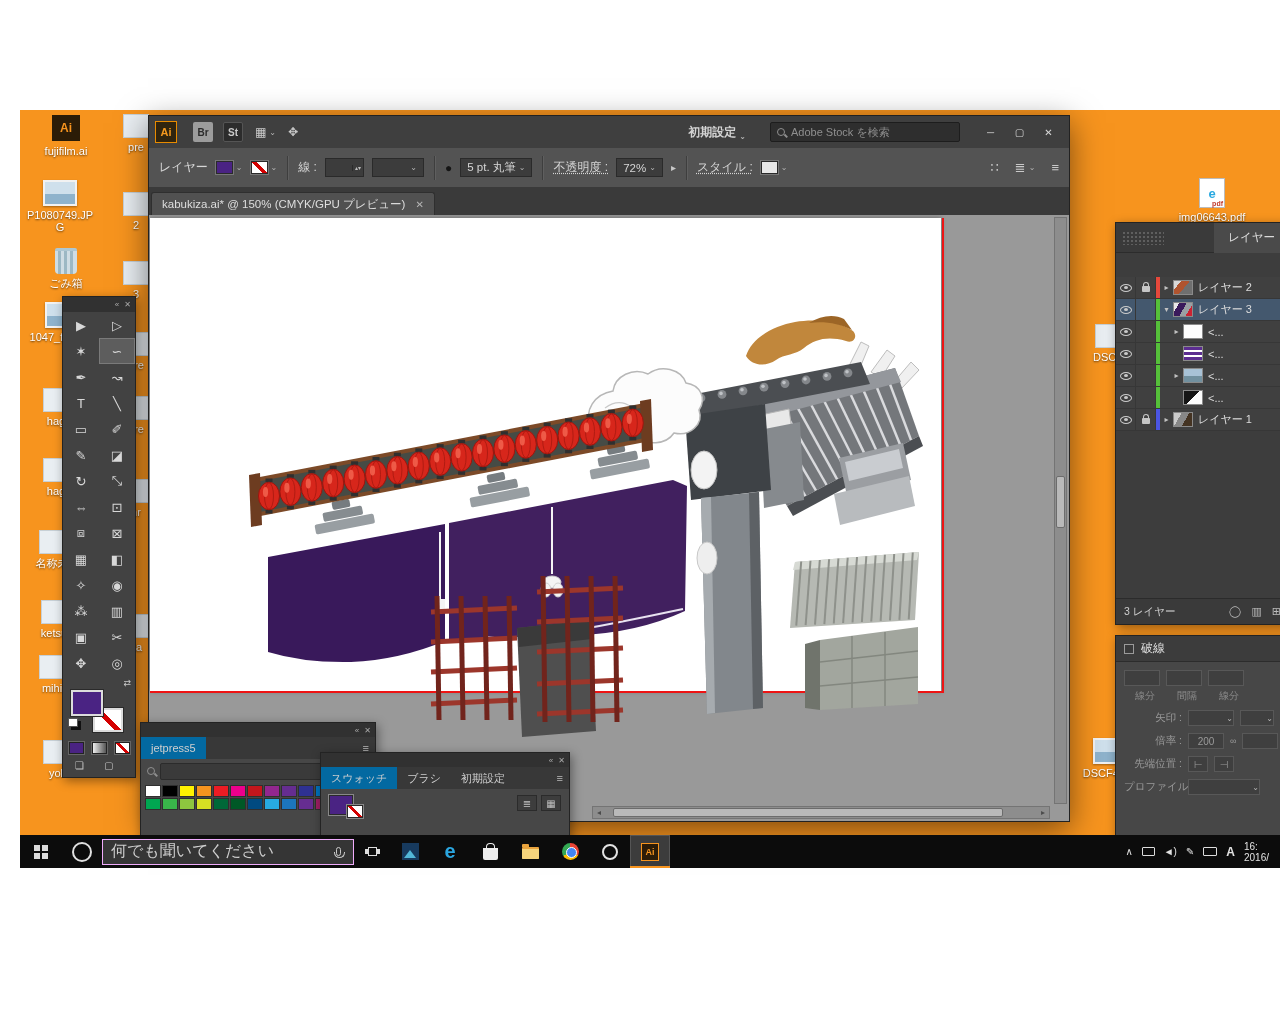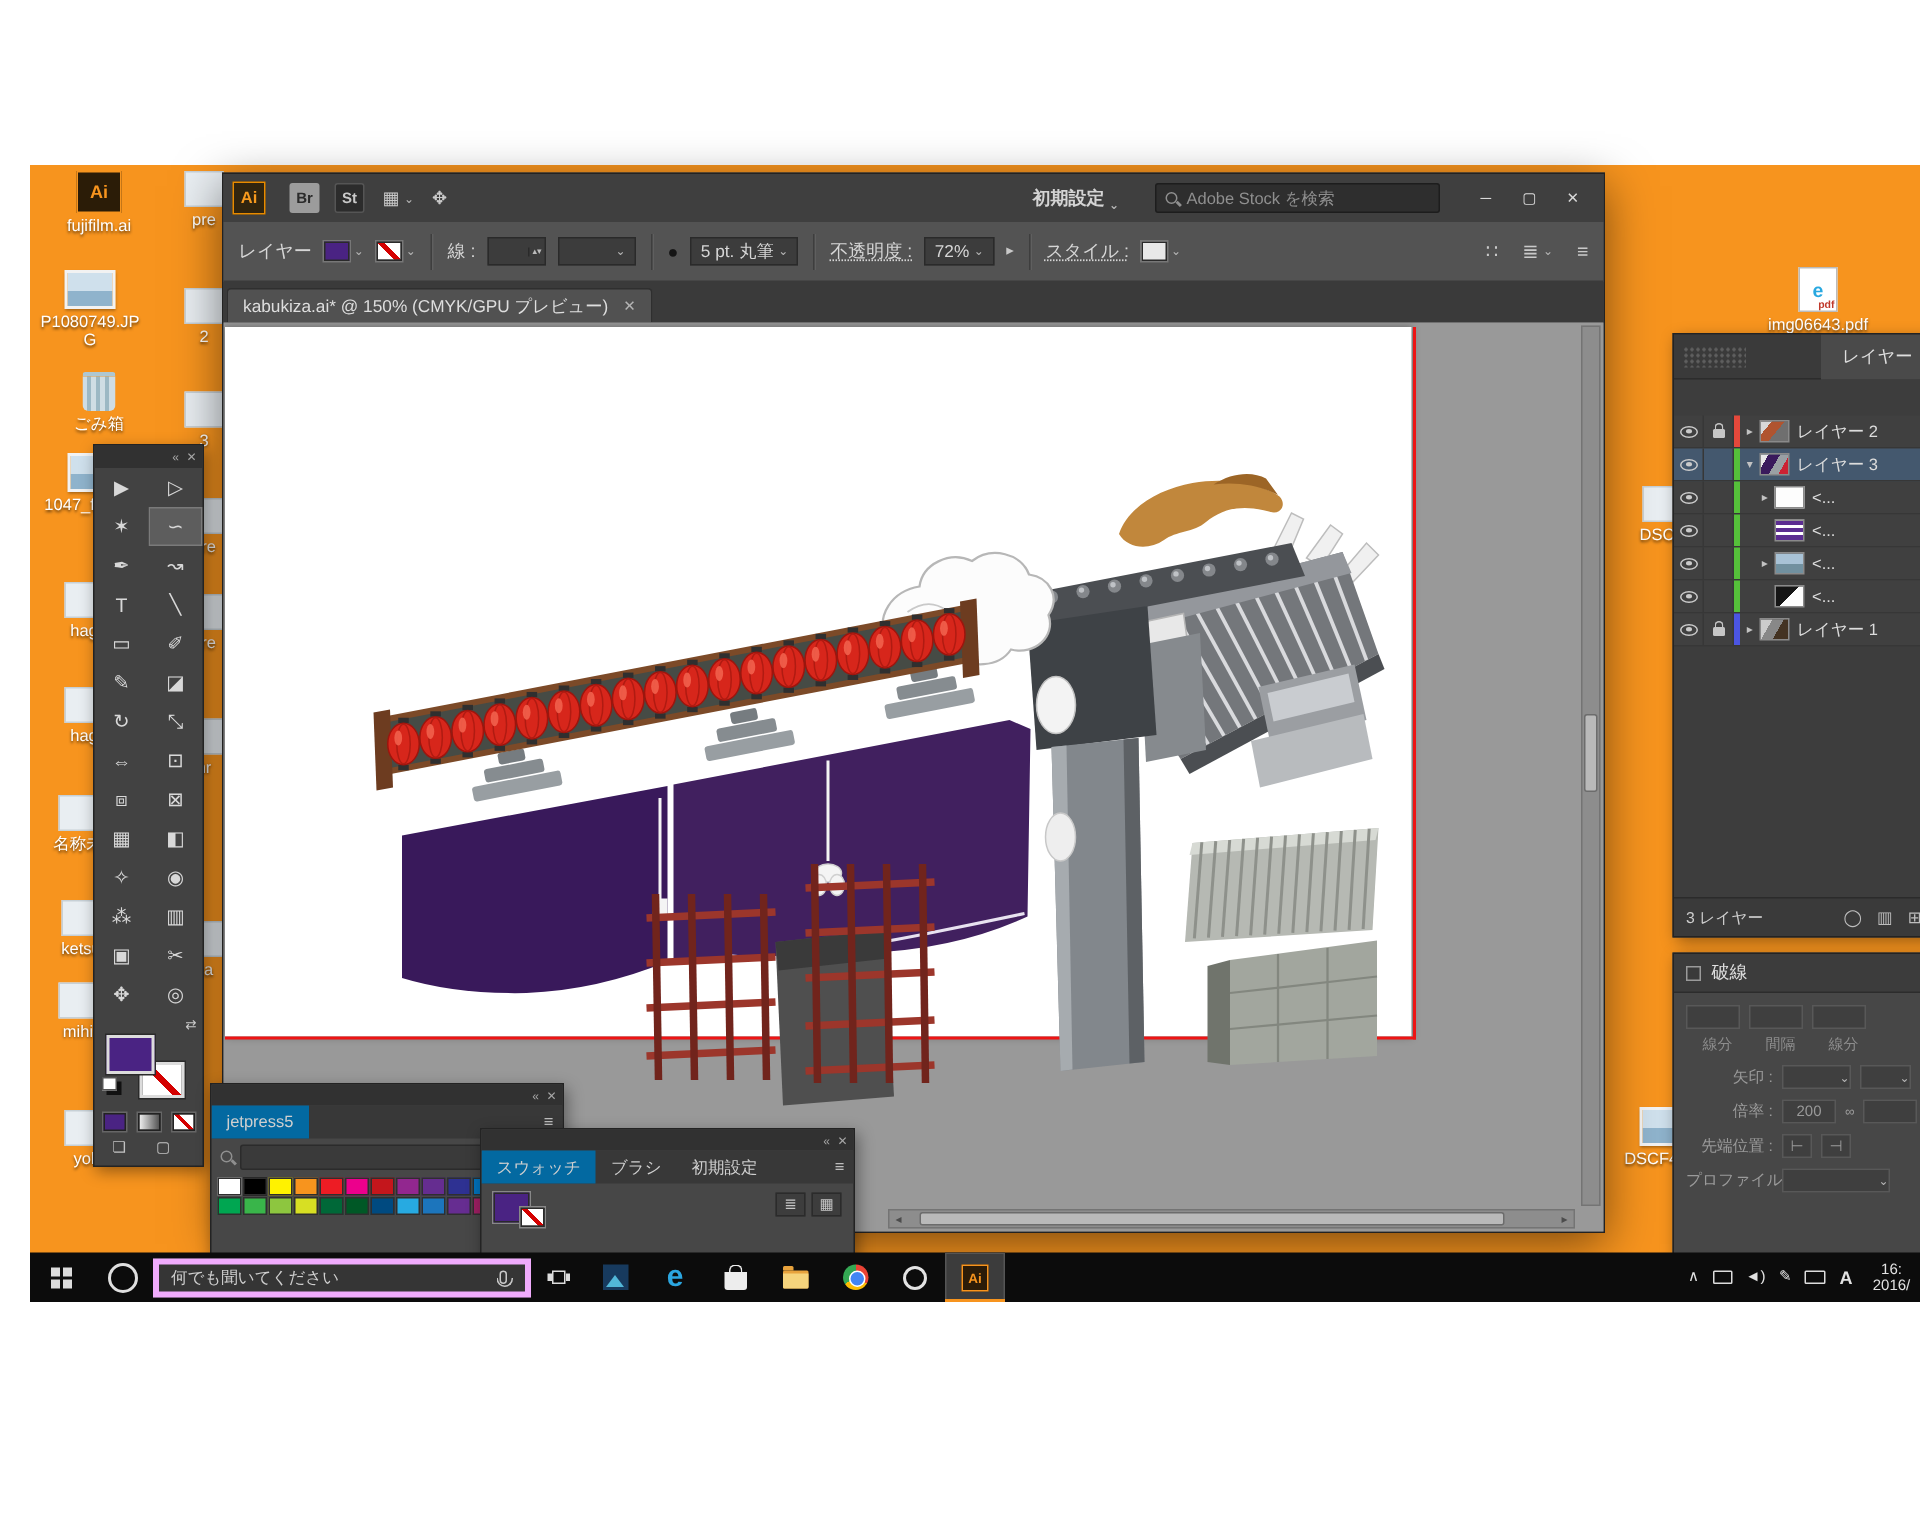--- a/index.html
+++ b/index.html
@@ -162,21 +162,21 @@
 .spddsm{width:34px;height:16px;background:#3f3f3f;border:1px solid #585858;display:flex;align-items:center;justify-content:flex-end;flex:0 0 auto;}
 .spbtn{width:20px;height:16px;background:#3f3f3f;border:1px solid #585858;display:flex;align-items:center;justify-content:center;font-size:10px;color:#9a9a9a;}
 .linkic{font-size:9px;}
 
 
 .taskbar{position:absolute;left:20px;top:835px;width:1260px;height:33px;background:#0c0c0c;display:flex;align-items:center;z-index:60;}
 .tb-start{width:42px;height:100%;display:flex;align-items:center;justify-content:center;}
 .winlogo{position:relative;width:14px;height:14px;display:block;}
 .winlogo:before{content:'';position:absolute;width:6px;height:6px;background:#dcdcdc;box-shadow:8px 0 0 #dcdcdc,0 8px 0 #dcdcdc,8px 8px 0 #dcdcdc;}
 .tb-cortana{width:20px;height:20px;border:2px solid #e0e0e0;border-radius:50%;margin:0 10px;flex:0 0 auto;}
-.tbsearch{width:252px;height:26px;background:#353535;border:4px solid #f0abfc;display:flex;align-items:center;padding:0 8px;color:#cfcfcf;font-size:11px;}
+.tbsearch{width:252px;height:26px;background:#353535;border:1px solid #f0abfc;display:flex;align-items:center;padding:0 8px;color:#cfcfcf;font-size:16px;}
 .tbs-text{flex:1;white-space:nowrap;overflow:hidden;}
 .mic{width:5px;height:9px;border:1px solid #c9c9c9;border-radius:3px;position:relative;display:block;margin-right:4px;}
 .mic:after{content:'';position:absolute;left:-3px;top:4px;width:9px;height:5px;border:1px solid #c9c9c9;border-top:none;border-radius:0 0 6px 6px;}
 .tb-taskview{width:36px;display:flex;justify-content:center;}
 .tv{width:9px;height:9px;border:1px solid #ddd;box-shadow:-5px 0 0 -2px #ddd,5px 0 0 -2px #ddd;display:block;}
 .tb-apps{display:flex;height:100%;}
 .tbapp{width:40px;height:100%;display:flex;align-items:center;justify-content:center;}
 .tbapp.active{background:#3c3c3c;box-shadow:inset 0 -2px 0 #f7941e,inset 0 0 0 1px #555;}
 .appic{display:flex;align-items:center;justify-content:center;}
 .ap-photos{width:17px;height:17px;background:#173a5e;position:relative;overflow:hidden;display:block;}
@@ -191,21 +191,21 @@
  background:conic-gradient(#ea4335 0 33%,#fbbc05 33% 66%,#34a853 66% 100%);}
 .ap-chrome:after{content:'';position:absolute;left:4px;top:4px;width:9px;height:9px;background:#4285f4;border:1.5px solid #fff;border-radius:50%;}
 .ap-ring{width:16px;height:16px;border:2px solid #e3e3e3;border-radius:50%;display:block;}
 .ap-ai{width:18px;height:18px;background:#2c1c08;border:1px solid #f7941e;color:#f7941e;font-size:9px;font-weight:bold;
  display:flex;align-items:center;justify-content:center;}
 .tb-tray{margin-left:auto;display:flex;align-items:center;gap:9px;padding-right:2px;color:#e2e2e2;}
 .tray-ic{font-size:10px;display:flex;align-items:center;color:#e2e2e2;}
 .mon{width:13px;height:9px;border:1.5px solid #ddd;border-radius:1px;}
 .kb{width:14px;height:9px;border:1px solid #ddd;border-radius:1px;}
 .ime{font-size:12px;font-weight:bold;}
-.tray-clock{display:flex;flex-direction:column;align-items:center;font-size:10px;line-height:11px;width:34px;overflow:hidden;}
+.tray-clock{display:flex;flex-direction:column;align-items:flex-start;font-size:10px;line-height:11px;width:34px;overflow:hidden;}
 </style>
 </head>
 <body>
 
 <div class="page">
 
   <div class="desktop"></div>
   <div id="dicons">
       <div class="dicon" style="left: 30px; top: 114px;">
         <span class="dimg k-ai-file">Ai</span>

